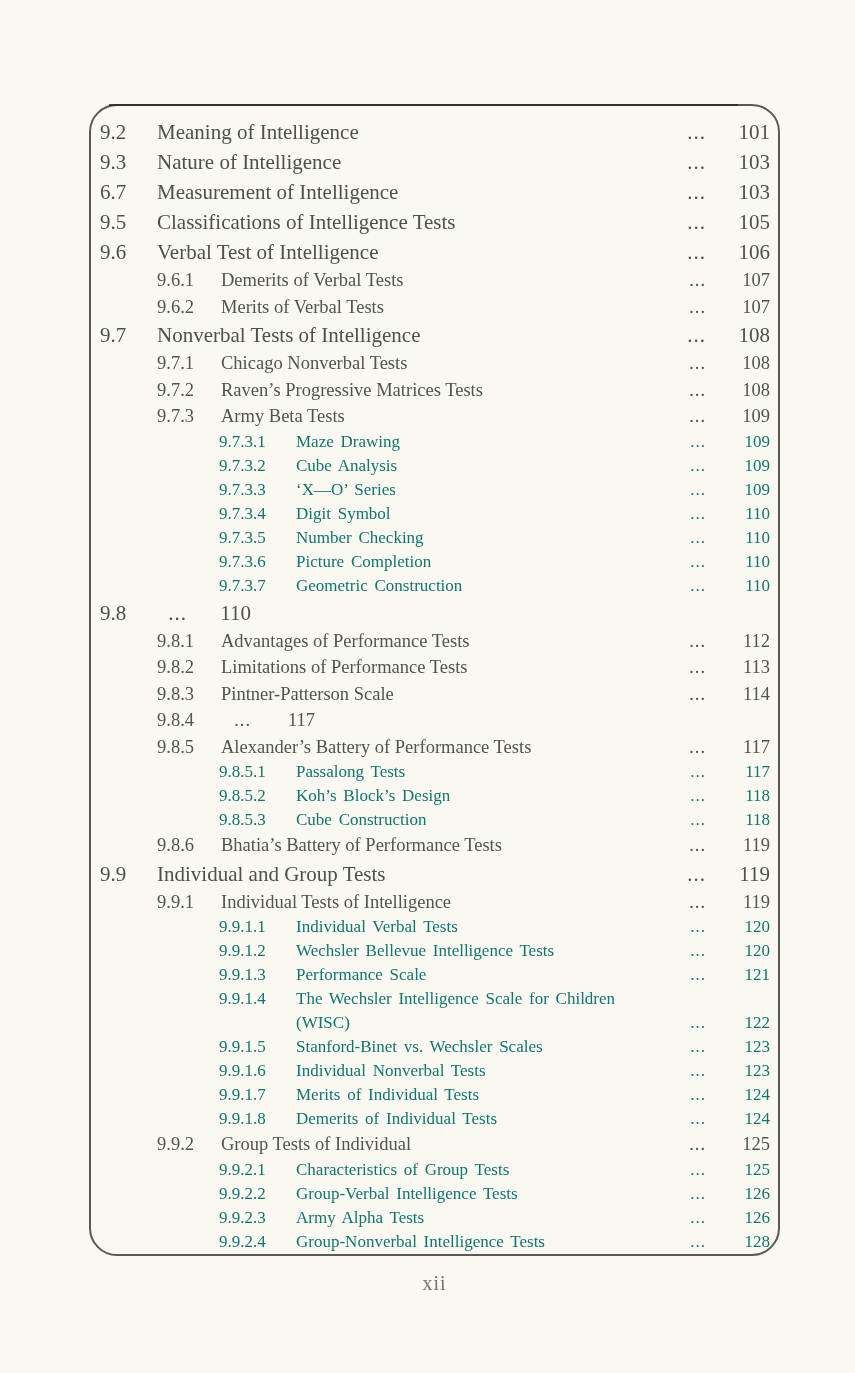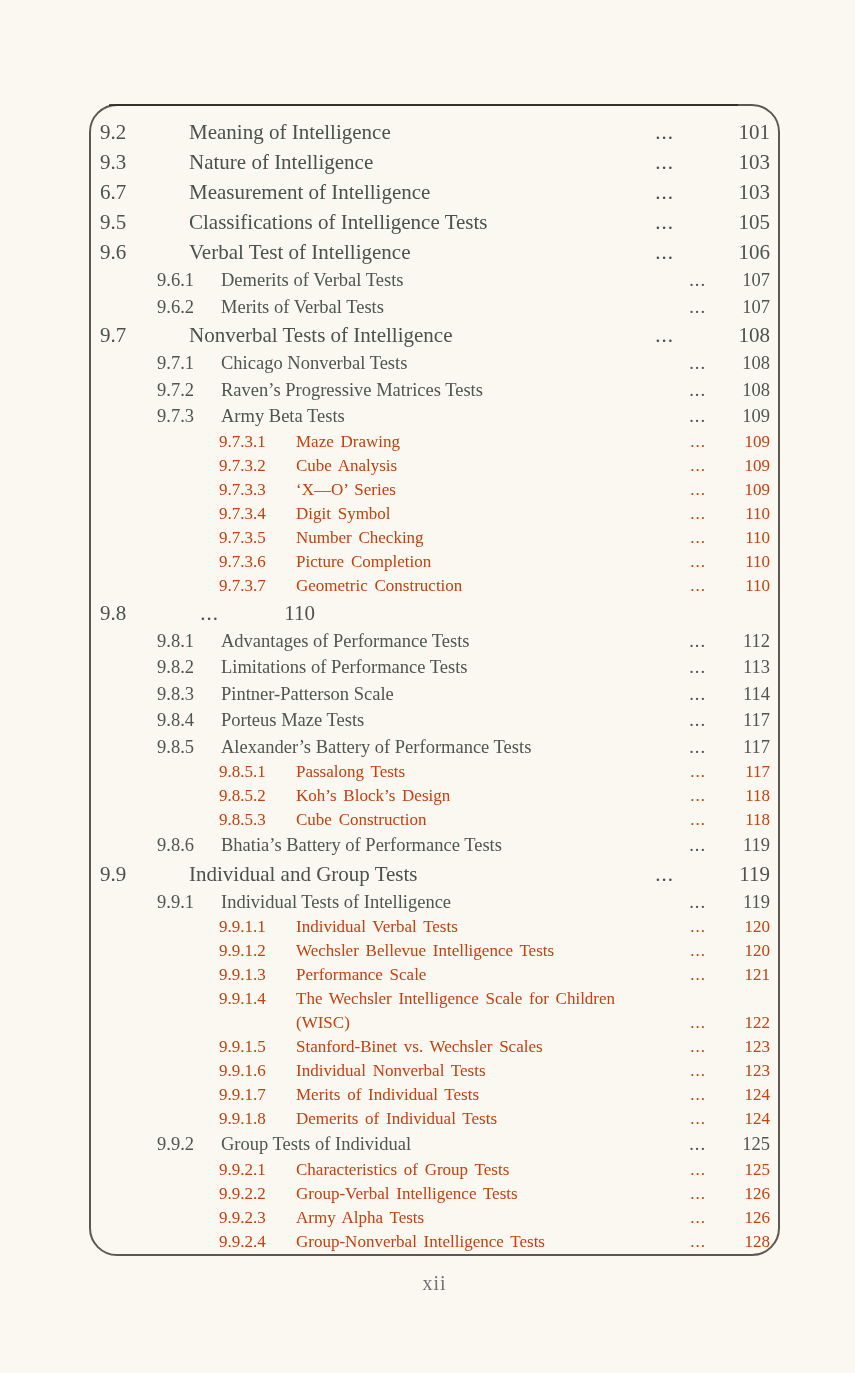--- a/index.html
+++ b/index.html
@@ -55,33 +55,32 @@
   }
   .page {
     flex: none;
     width: 52px;
     text-align: right;
   }
   .l1 {
     font-size: 21px;
     line-height: 30px;
     color: #49524b;
-    gap: 32px;
   }
   .l1 .num { margin-left: 9px; width: 57px; }
   .l2 {
     font-size: 18.5px;
     line-height: 26.5px;
     color: #4d564f;
   }
   .l2 .num { margin-left: 66px; width: 64px; }
   .l3 {
     font-size: 17px;
     line-height: 24px;
-    color: #c2410c;
+    color: #0f766e;
     word-spacing: 2.5px;
   }
   .l3 .num { margin-left: 128px; width: 77px; }
   .page-footer {
     position: absolute;
     left: 89px;
     top: 1272px;
     width: 691px;
     text-align: center;
     font-size: 20px;
@@ -220,21 +219,20 @@
     <span class="page">113</span>
   </div>
       <div class="row l2">
     <span class="num">9.8.3</span>
     <span class="title">Pintner-Patterson Scale</span>
     <span class="leader">...</span>
     <span class="page">114</span>
   </div>
       <div class="row l2">
     <span class="num">9.8.4</span>
-    <span class="title">Porteus Maze Tests</span>
     <span class="leader">...</span>
     <span class="page">117</span>
   </div>
       <div class="row l2">
     <span class="num">9.8.5</span>
     <span class="title">Alexander’s Battery of Performance Tests</span>
     <span class="leader">...</span>
     <span class="page">117</span>
   </div>
       <div class="row l3">

